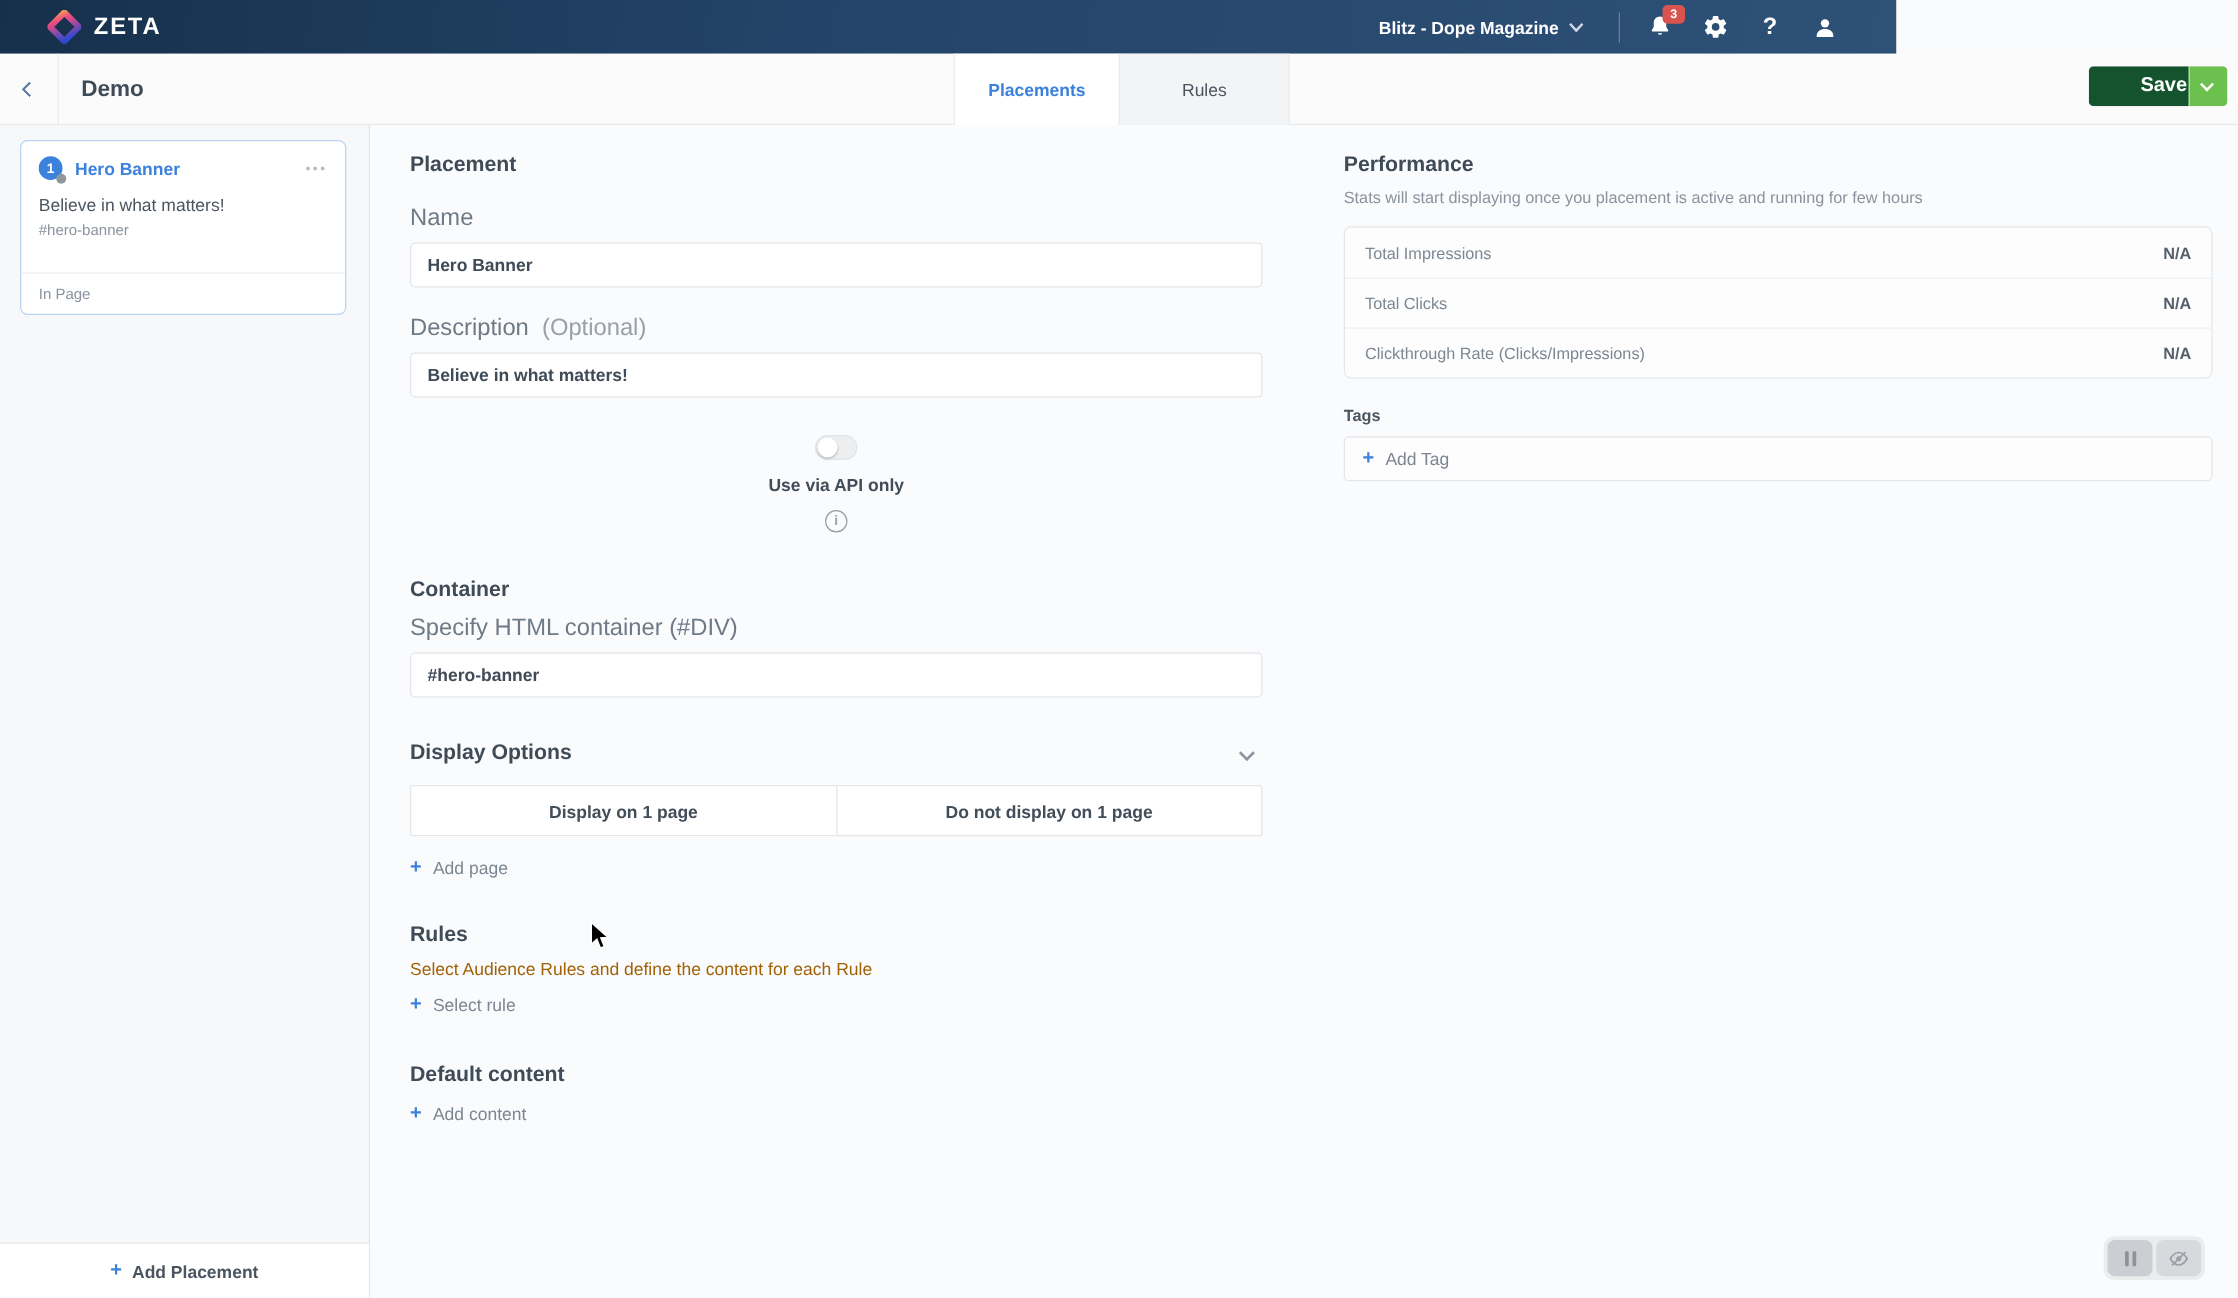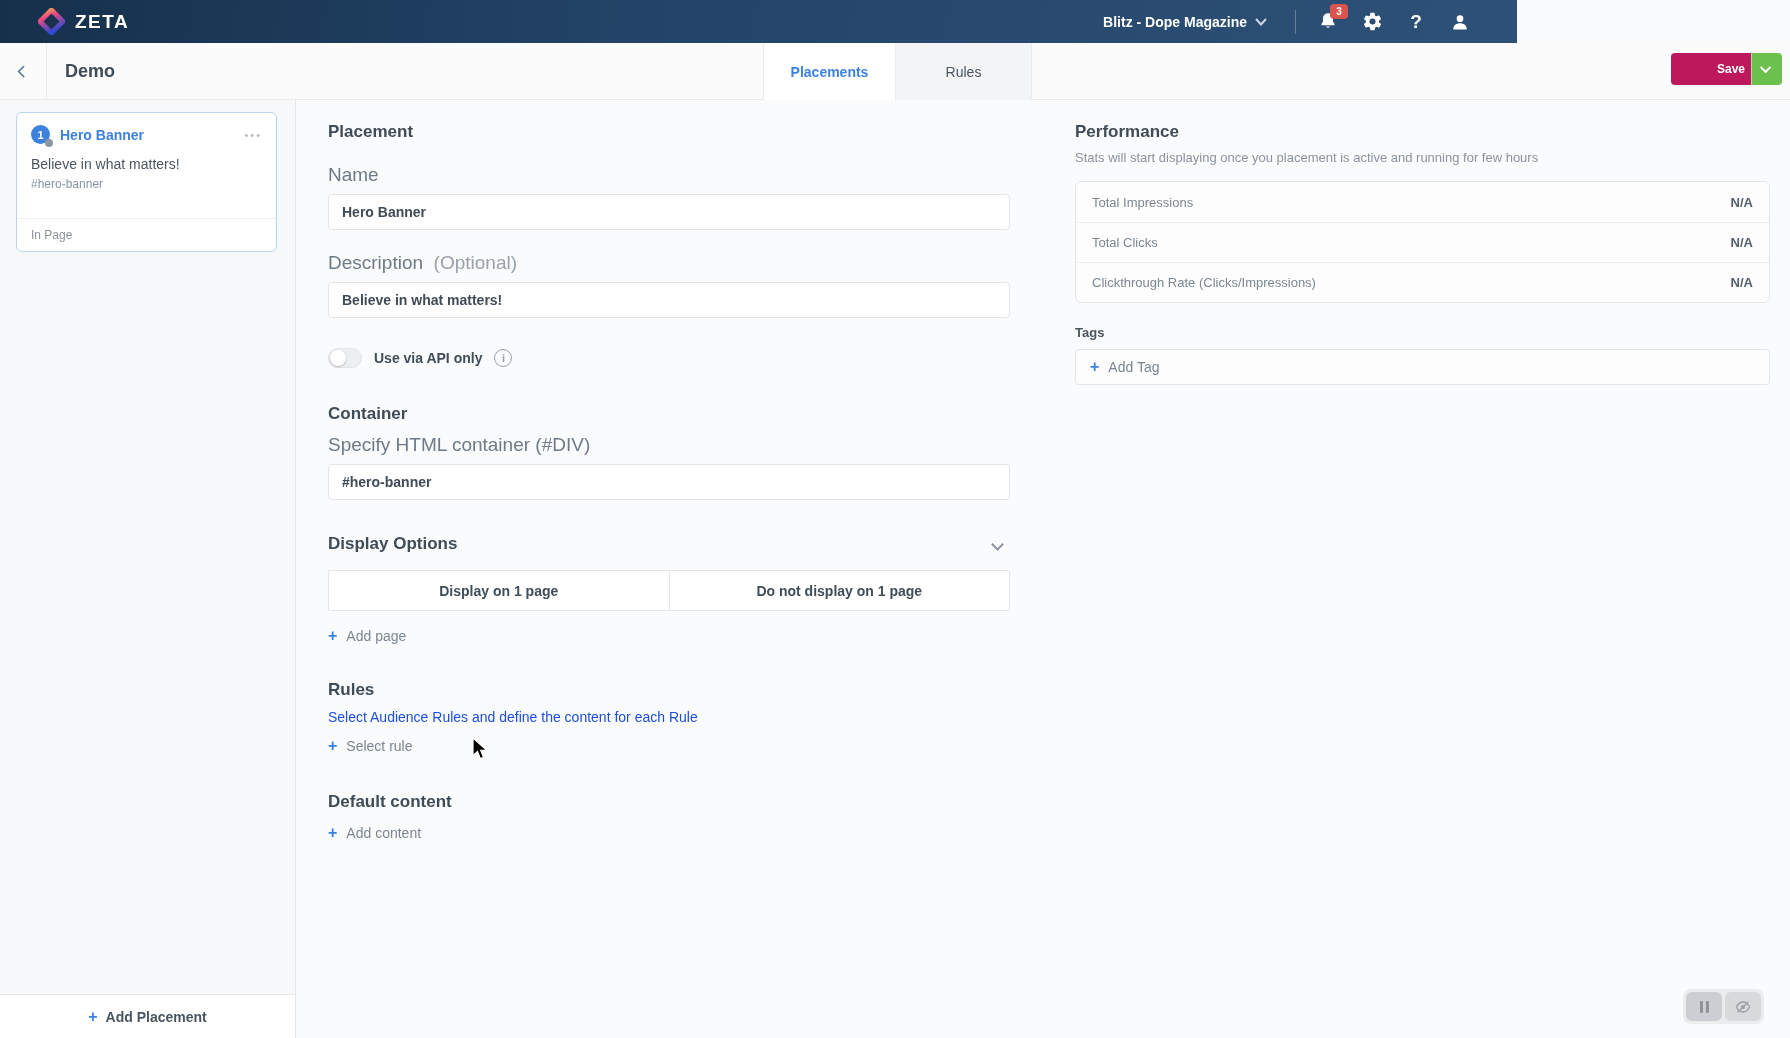--- a/index.html
+++ b/index.html
@@ -35,21 +35,21 @@
   .page-title { position:absolute; left:65px; top:18px; font-size:18px; font-weight:600; color:#3f4b57; }
   .tabs { position:absolute; left:763px; top:0; height:57px; display:flex; }
   .tab { height:57px; display:flex; align-items:center; justify-content:center;
     font-size:14px; cursor:pointer; }
   .tab.active { width:132px; background:#ffffff; color:#3c82dd; font-weight:600;
     border-left:1px solid #ececee; }
   .tab.inactive { width:137px; background:#f3f4f5; color:#4a5560; font-weight:500;
     border-left:1px solid #ececee; border-right:1px solid #ececee; }
   .save-split { position:absolute; right:8px; top:10px; height:32px; display:flex;
     border-radius:4px; overflow:hidden; cursor:pointer; }
-  .save-main { background:#be185d; color:#fff; font-size:12px; font-weight:600;
+  .save-main { background:#14532d; color:#fff; font-size:16px; font-weight:600;
     width:80px; display:flex; align-items:center; justify-content:center;padding-left:40px; }
   .save-caret { background:#6cc04e; width:31px; display:flex; align-items:center;
     justify-content:center; border-left:1px solid rgba(255,255,255,.45); }
   .chev-down-w { width:8px; height:8px; border-left:2px solid #fff; border-bottom:2px solid #fff;
     transform:rotate(-45deg) translateY(-2px); }
 
   
   .sidebar { position:absolute; left:0; top:100px; width:296px; bottom:0;
     background:#f7f8f9; border-right:1px solid #e4e6e8; }
   .placement-card { position:absolute; left:16px; top:12px; width:261px; height:140px;
@@ -83,41 +83,41 @@
     border-radius:4px; padding:0 13px; font-size:14px; font-weight:600; color:#3f4b57;
     font-family:"Liberation Sans",sans-serif; outline:none; }
   .link-row { display:flex; align-items:center; gap:9px; cursor:pointer; width:max-content; }
   .link-row .lbl { font-size:14px; color:#7c8692; }
 
   
   .main-col { position:absolute; left:328px; top:100px; width:682px; }
   .mc-pad { padding-top:22px; }
   .lbl-row { margin-top:22px; margin-bottom:8px; }
   .optional { color:#98a1ab; font-weight:normal; }
-  .toggle-row { margin-top:30px; display:flex; align-items:center; gap:12px; }
+  .toggle-row { margin-top:30px; display:flex; align-items:center; gap:12px;flex-direction:column; }
   .toggle { width:34px; height:20px; border-radius:10px; background:#eceef0;
     border:1px solid #e2e4e7; position:relative; cursor:pointer; }
   .knob { position:absolute; left:1px; top:1px; width:16px; height:16px; border-radius:50%;
     background:#fff; box-shadow:0 1px 2px rgba(0,0,0,.25); }
   .toggle-lbl { font-size:14px; font-weight:600; color:#414d59; }
   .info-icon { width:18px; height:18px; border-radius:50%; border:1.5px solid #98a1ab;
     color:#98a1ab; font-size:11px; font-weight:600; display:flex; align-items:center;
     justify-content:center; cursor:pointer; }
   .sec-gap { margin-top:36px; }
   .disp-head { margin-top:34px; display:flex; align-items:center; justify-content:space-between;gap:28px; }
   .chev-down-g { width:9px; height:9px; border-left:2px solid #8a939e; border-bottom:2px solid #8a939e;
     transform:rotate(-45deg); margin-right:8px; cursor:pointer; }
   .page-btns { margin-top:16px; display:flex; }
   .page-btn { flex:1; height:41px; background:#fff; border:1px solid #e4e6e8;
     display:flex; align-items:center; justify-content:center; font-size:14px; font-weight:600;
     color:#414d59; cursor:pointer; }
   .page-btn:first-child { border-right:none; border-radius:2px 0 0 2px; }
   .page-btn:last-child { border-radius:0 2px 2px 0; }
   .add-page { margin-top:17px; }
-  .sub-text { margin-top:9px; font-size:14px; color:#1d4ed8; }
+  .sub-text { margin-top:9px; font-size:14px; color:#a16207; }
   .mt8 { margin-top:13px; }
 
   
   .right-panel { position:absolute; left:1075px; top:100px; width:695px; }
   .perf-sub { margin-top:8px; font-size:13px; color:#8a939e; }
   .perf-card { margin-top:16px; background:#fdfdfe; border:1px solid #e4e6e8; border-radius:6px; }
   .perf-row { height:40px; display:flex; align-items:center; justify-content:space-between;
     padding:0 16px; }
   .perf-row + .perf-row { border-top:1px solid #eceef0; }
   .perf-lbl { font-size:13px; color:#7c8792; }

